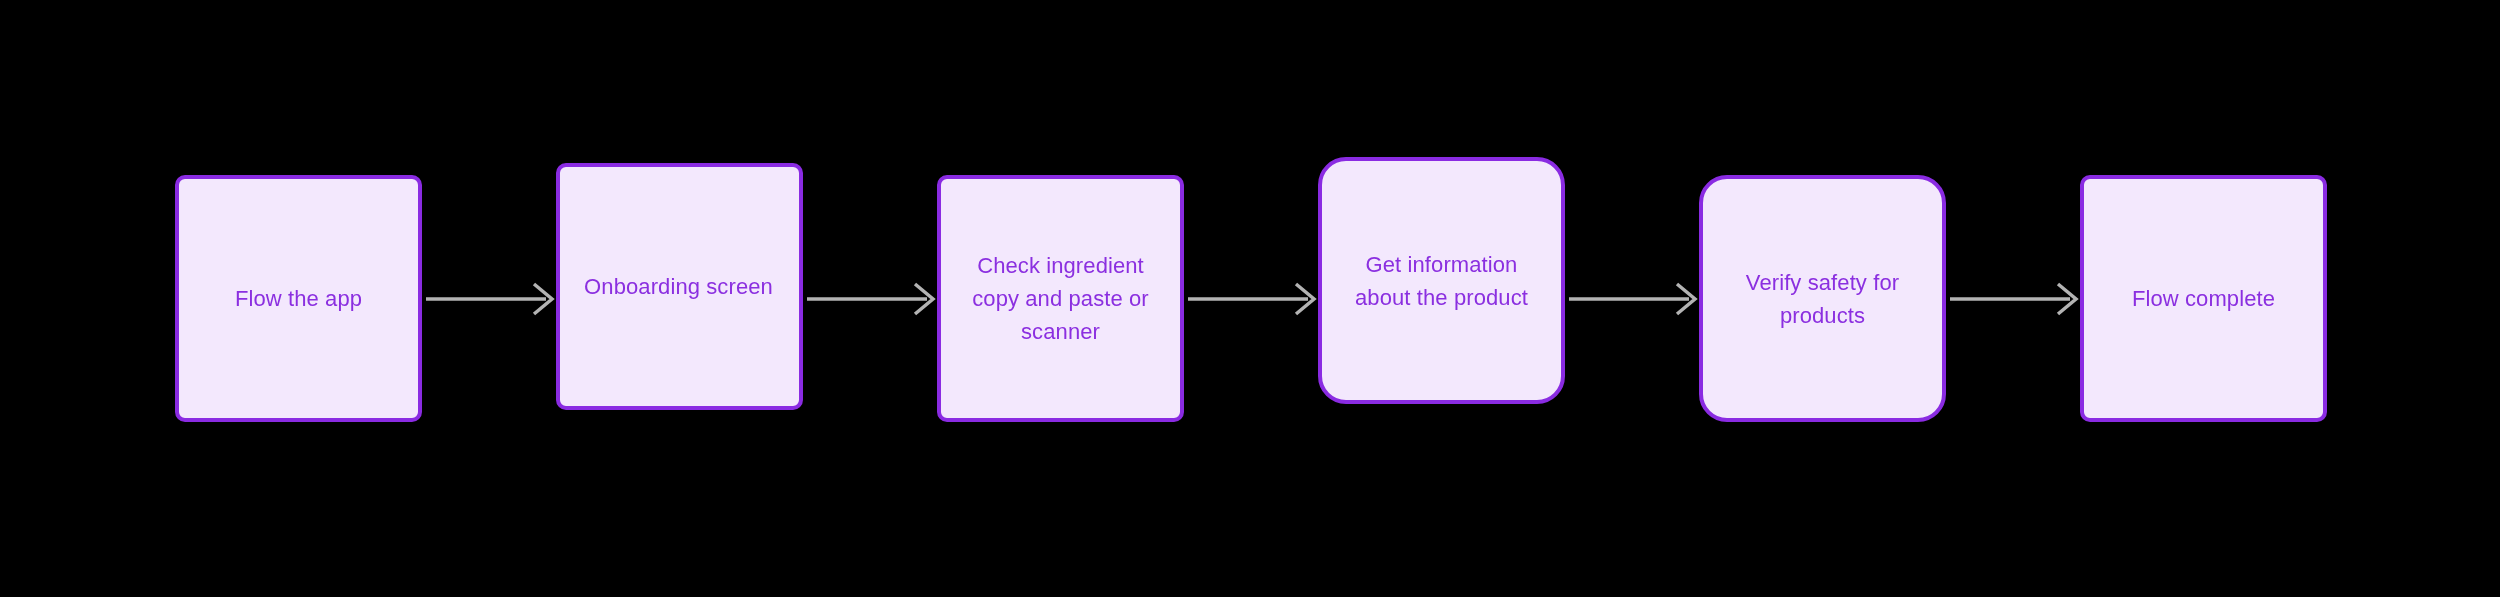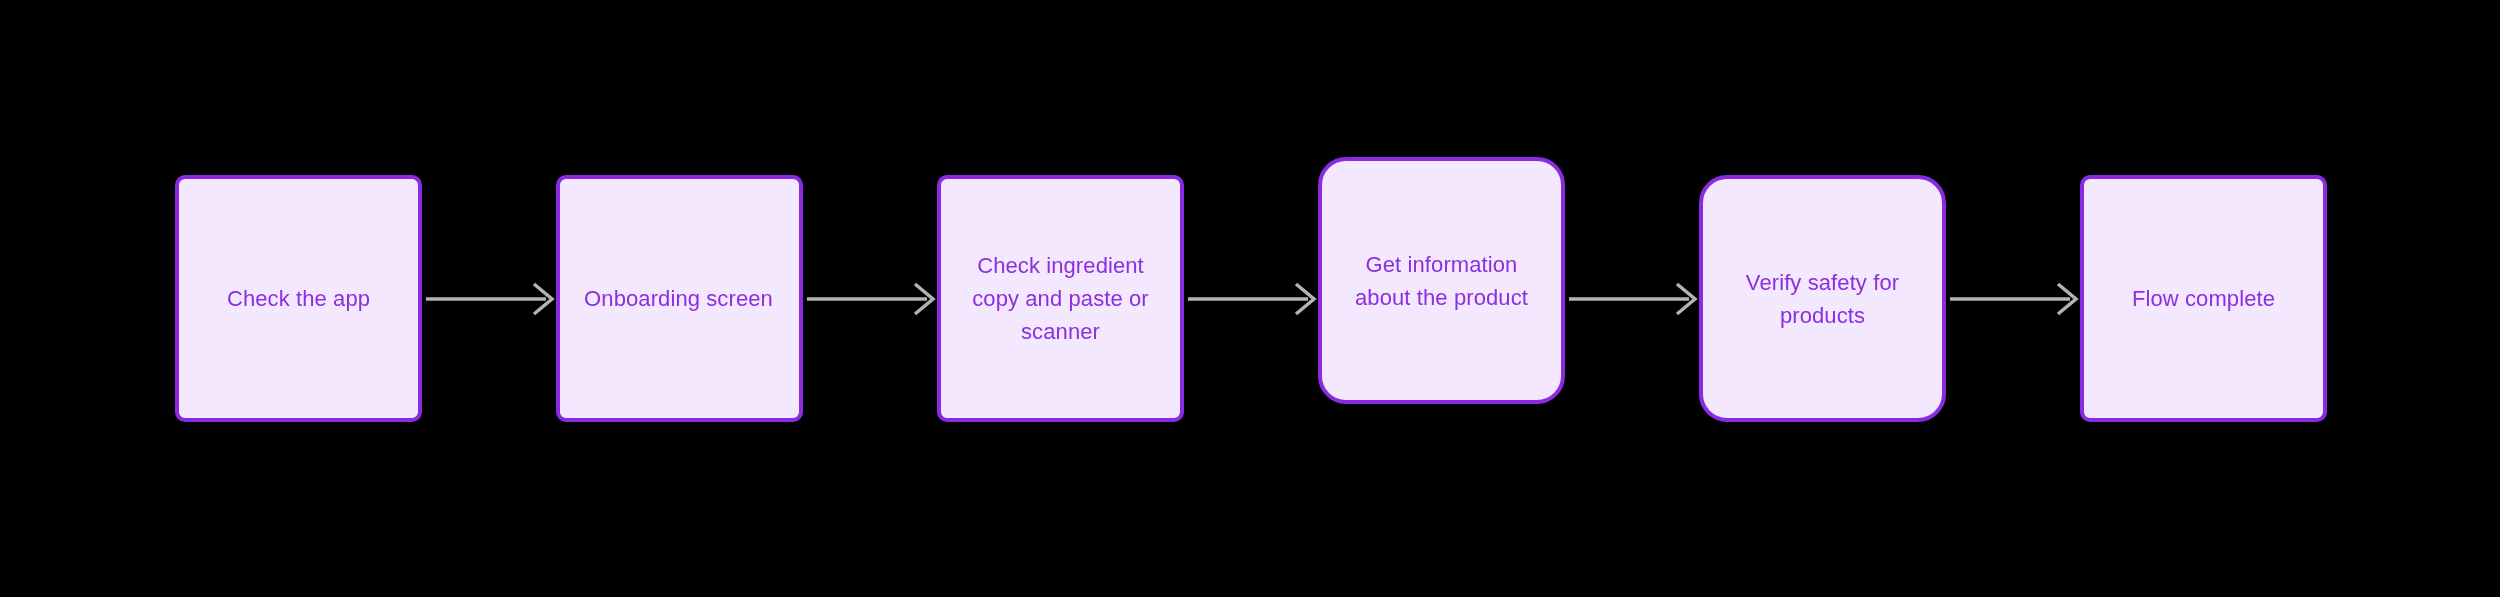--- a/index.html
+++ b/index.html
@@ -52,21 +52,21 @@
     color: #8b2fe0;
     font-family: "Liberation Sans", sans-serif;
     font-size: 22px;
     line-height: 33px;
     text-align: center;
     letter-spacing: 0.1px;
     white-space: pre-line;
     width: 100%;
   }
   .node-1 { left: 175px;  top: 175px; }
-  .node-2 { left: 556px;  top: 175px; padding-left: 12px; }
+  .node-2 { left: 556px;  top: 163px; padding-left: 12px; }
   .node-3 { left: 937px;  top: 175px; }
   .node-4 { left: 1318px; top: 157px; border-radius: 28px; }
   .node-5 { left: 1699px; top: 175px; border-radius: 28px; }
   .node-6 { left: 2080px; top: 175px; justify-content: flex-end; }
 </style>
 </head>
 <body>
 
 <div id="canvas">
 
@@ -95,21 +95,21 @@
     <g>
       <line x1="1950" y1="299" x2="2070" y2="299" stroke="#b3b3b3" stroke-width="3.5"></line>
       <polyline points="2058,284 2076,299 2058,314" fill="none" stroke="#b3b3b3" stroke-width="3.5" stroke-linecap="butt" stroke-linejoin="miter"></polyline>
     </g>
 
   </svg>
 
   <div id="nodes-layer">
 
     <div class="flow-node node-1">
-      <span class="flow-node-label">Check the app</span>
+      <span class="flow-node-label">Flow the app</span>
     </div>
 
     <div class="flow-node node-2">
       <span class="flow-node-label">Onboarding screen</span>
     </div>
 
     <div class="flow-node node-3">
       <span class="flow-node-label">Check ingredient copy and paste or scanner</span>
     </div>
 

